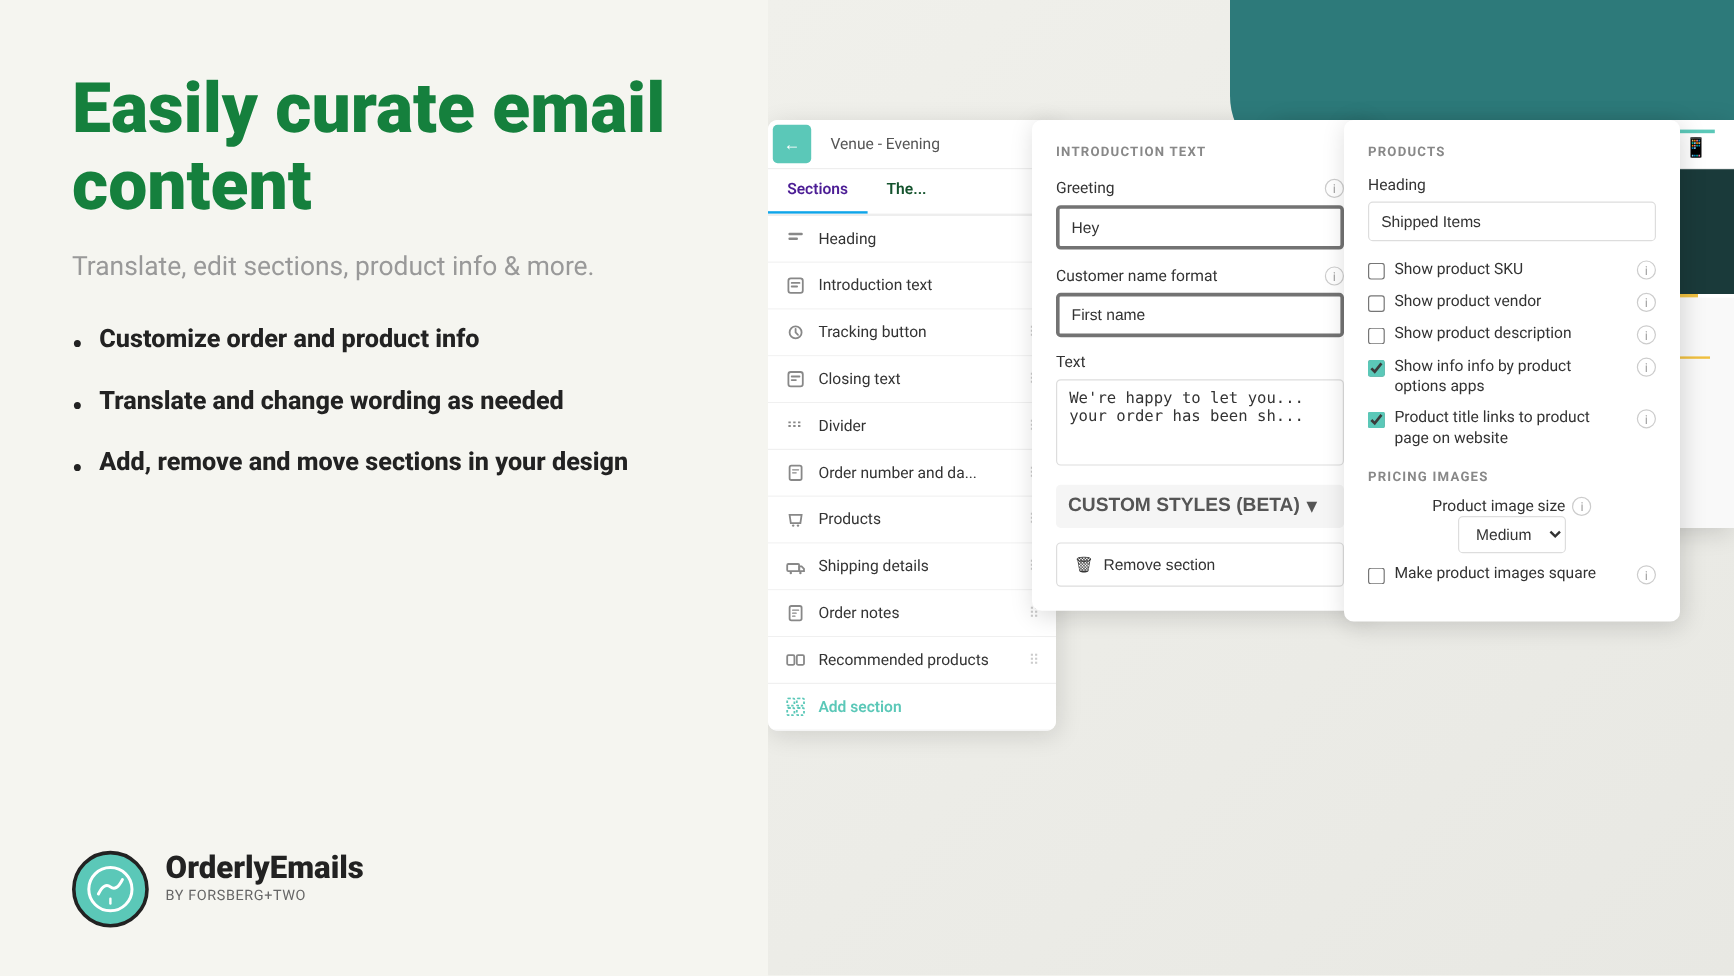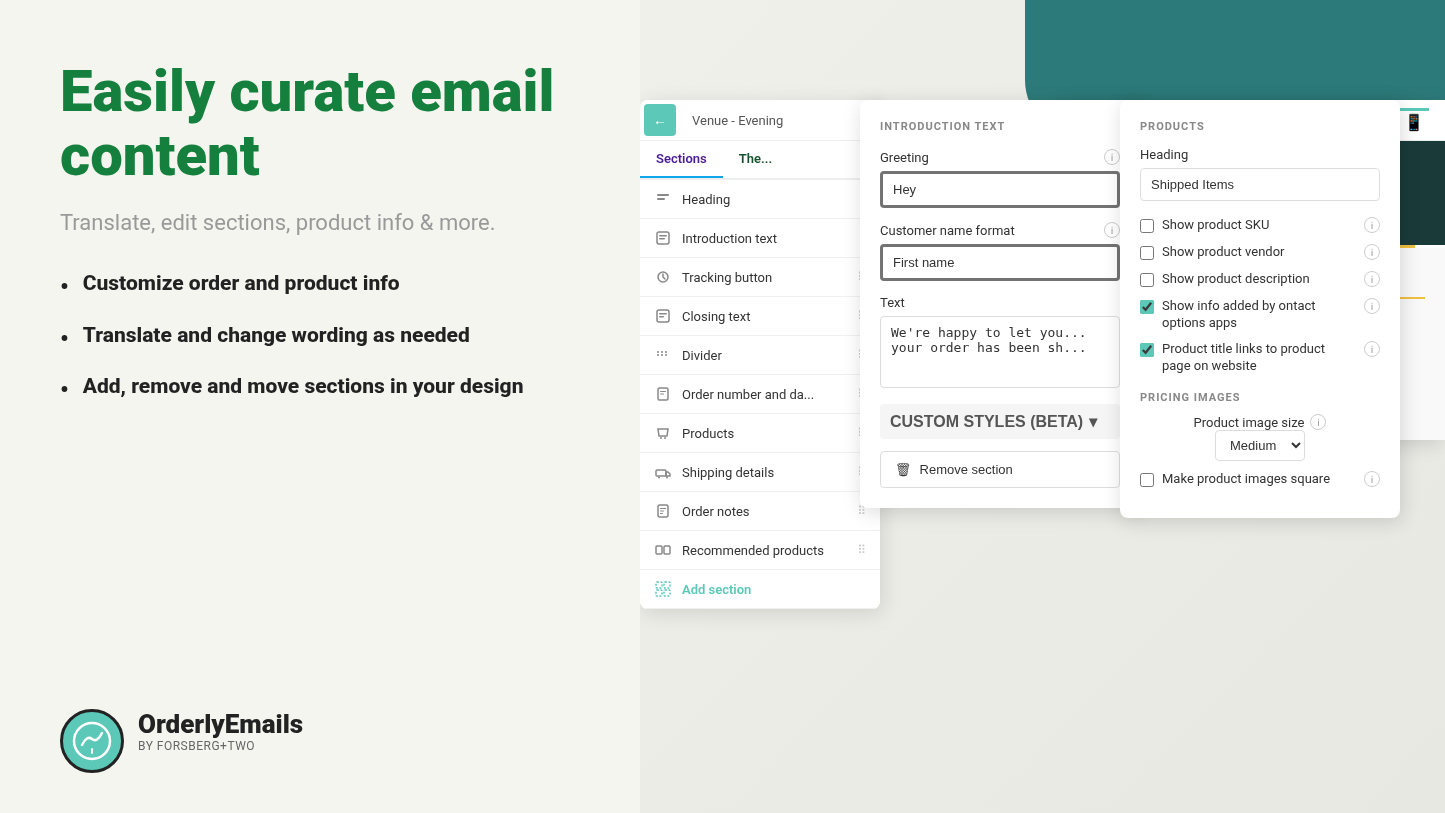--- a/index.html
+++ b/index.html
@@ -661,21 +661,21 @@
         <label for="vendor">Show product vendor</label>
         <div class="info-icon">ℹ</div>
       </div>
       <div class="checkbox-row">
         <input type="checkbox" id="description" style="">
         <label for="description">Show product description</label>
         <div class="info-icon">ℹ</div>
       </div>
       <div class="checkbox-row">
         <input type="checkbox" id="options" checked="" style="">
-        <label for="options">Show info added by ontact options apps</label>
+        <label for="options">Show info info by product options apps</label>
         <div class="info-icon">ℹ</div>
       </div>
       <div class="checkbox-row">
         <input type="checkbox" id="title_links" checked="" style="">
         <label for="title_links">Product title links to product page on website</label>
         <div class="info-icon">ℹ</div>
       </div>
 
       <div class="pricing-images-title">PRICING IMAGES</div>
 

